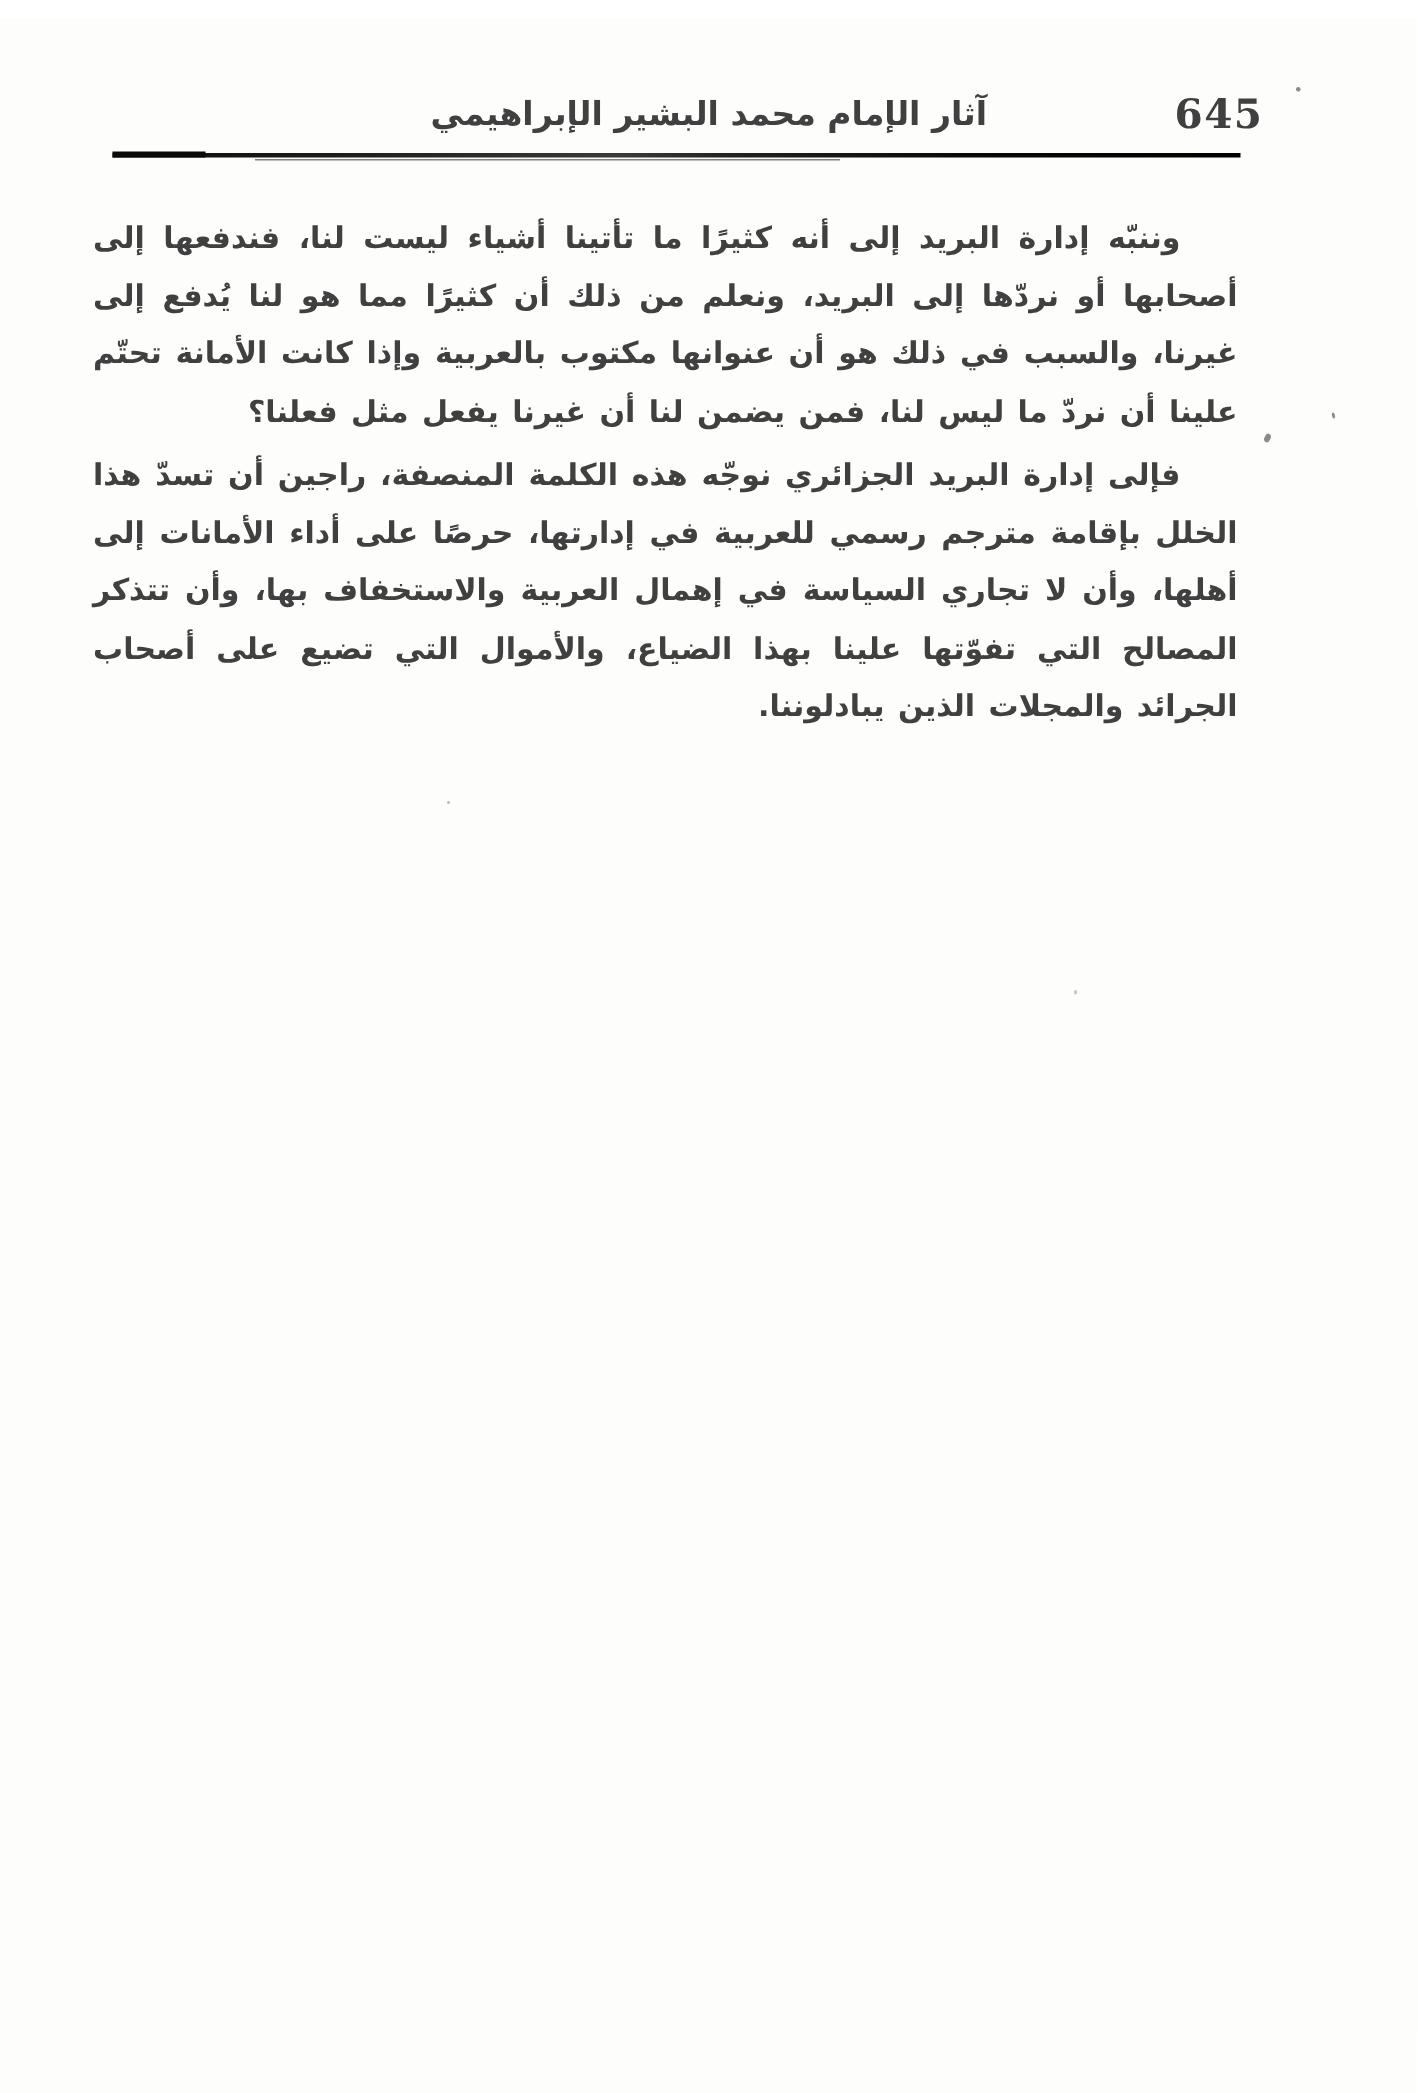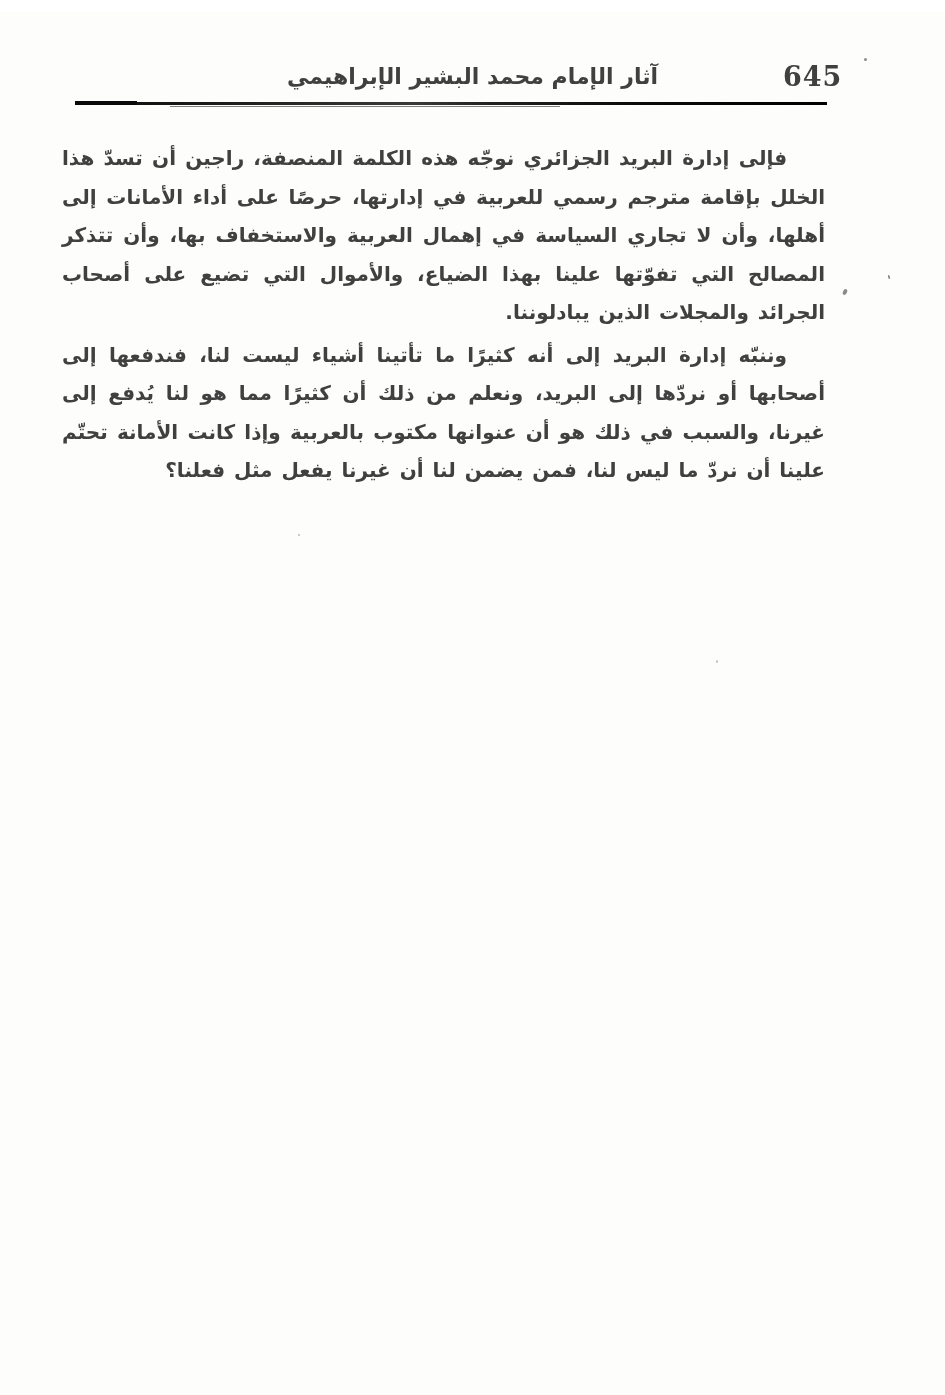--- a/index.html
+++ b/index.html
@@ -113,22 +113,22 @@
 
   <div class="page-number">645</div>
 
   <div class="header-rule">
     <div class="rule-main"></div>
     <div class="rule-cap"></div>
     <div class="rule-sub"></div>
   </div>
 
   <main class="body-text">
+    <p>وننبّه إدارة البريد إلى أنه كثيرًا ما تأتينا أشياء ليست لنا، فندفعها إلى أصحابها أو نردّها إلى البريد، ونعلم من ذلك أن كثيرًا مما هو لنا يُدفع إلى غيرنا، والسبب في ذلك هو أن عنوانها مكتوب بالعربية وإذا كانت الأمانة تحتّم علينا أن نردّ ما ليس لنا، فمن يضمن لنا أن غيرنا يفعل مثل فعلنا؟</p>
     <p>فإلى إدارة البريد الجزائري نوجّه هذه الكلمة المنصفة، راجين أن تسدّ هذا الخلل بإقامة مترجم رسمي للعربية في إدارتها، حرصًا على أداء الأمانات إلى أهلها، وأن لا تجاري السياسة في إهمال العربية والاستخفاف بها، وأن تتذكر المصالح التي تفوّتها علينا بهذا الضياع، والأموال التي تضيع على أصحاب الجرائد والمجلات الذين يبادلوننا.</p>
-    <p>وننبّه إدارة البريد إلى أنه كثيرًا ما تأتينا أشياء ليست لنا، فندفعها إلى أصحابها أو نردّها إلى البريد، ونعلم من ذلك أن كثيرًا مما هو لنا يُدفع إلى غيرنا، والسبب في ذلك هو أن عنوانها مكتوب بالعربية وإذا كانت الأمانة تحتّم علينا أن نردّ ما ليس لنا، فمن يضمن لنا أن غيرنا يفعل مثل فعلنا؟</p>
   </main>
 
   <span class="artifact a1"></span>
   <span class="artifact a2"></span>
   <span class="artifact a3"></span>
   <span class="artifact a4"></span>
   <span class="artifact a5"></span>
 
 </div>
 

